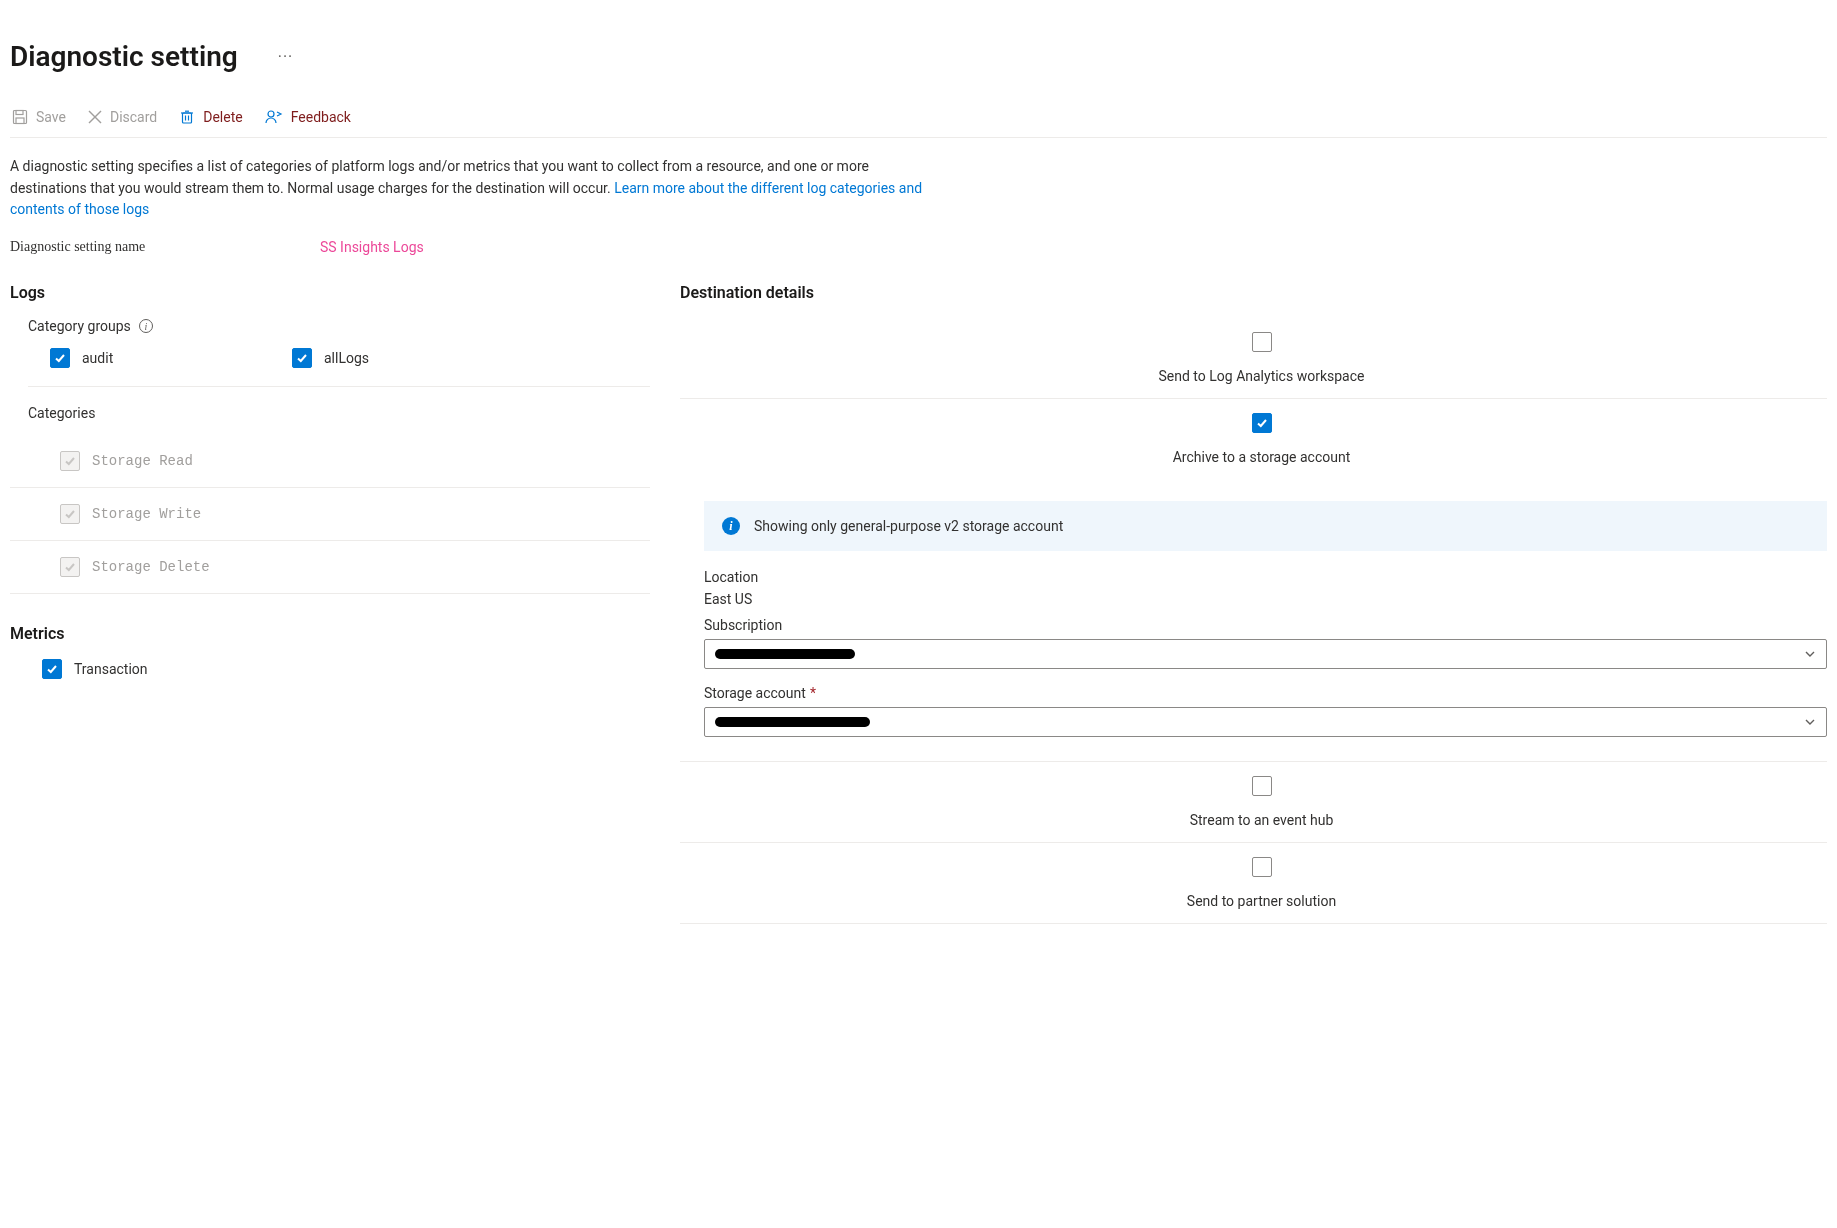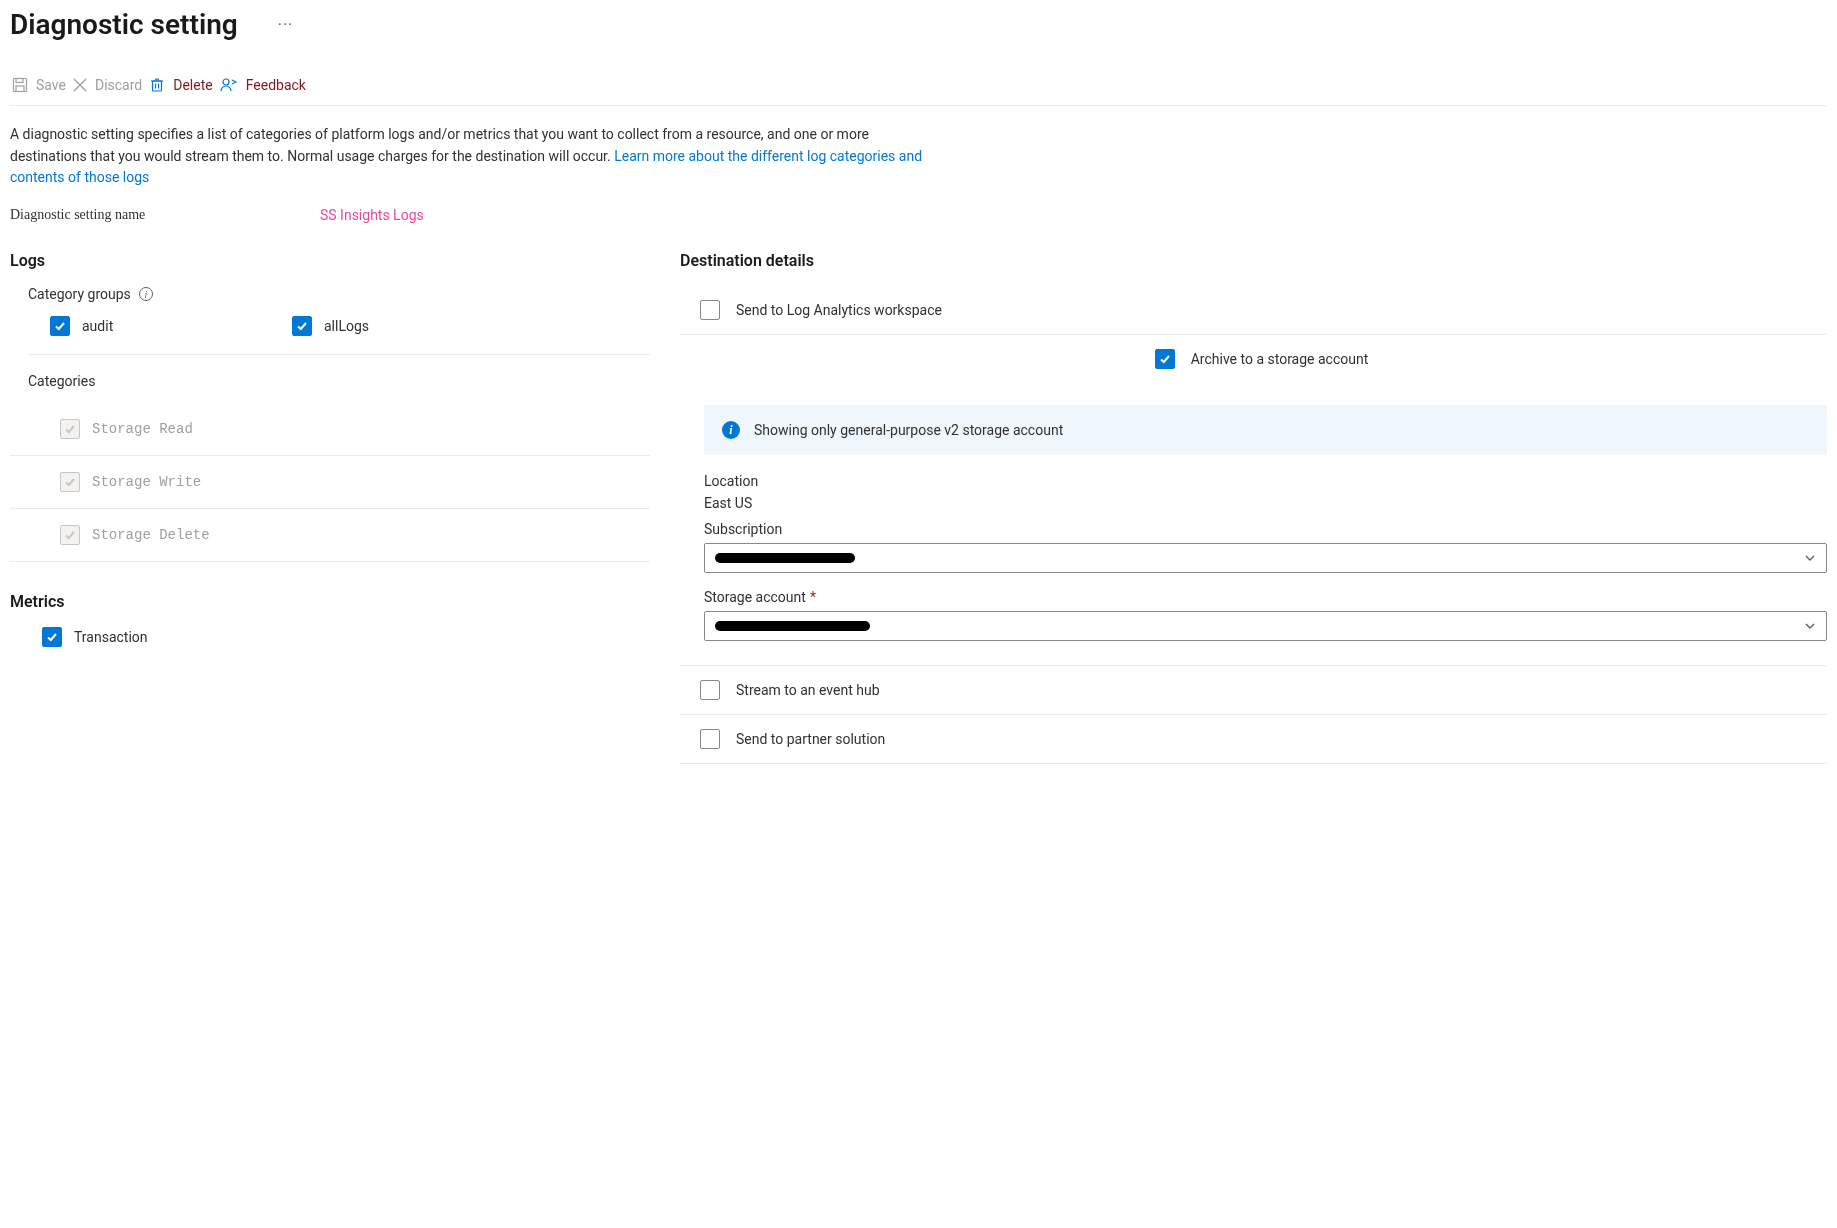--- a/index.html
+++ b/index.html
@@ -9,38 +9,39 @@
     font-family: "Segoe UI", "Segoe UI Web", -apple-system, BlinkMacSystemFont, Roboto, Arial, sans-serif;
     font-size: 14px;
     color: #323130;
     background: #ffffff;
   }
   .blade-header {
     display: flex;
     align-items: center;
     gap: 16px;
     margin-bottom: 24px;
+    margin-top: 32px;
   }
   .blade-title {
     font-size: 28px;
     font-weight: 600;
     color: #1b1a19;
     margin: 0;
   }
   .ellipsis-icn {
     color: #605e5c;
     font-size: 16px;
     letter-spacing: 1px;
     cursor: pointer;
     padding-left: 24px;
   }
   .toolbar {
     display: flex;
     align-items: center;
-    gap: 7px;
+    gap: 22px;
     padding: 10px 2px;
     border-bottom: 1px solid #edebe9;
     margin-bottom: 18px;
   }
   .tool-btn {
     background: none;
     border: none;
     display: flex;
     align-items: center;
     gap: 8px;
@@ -157,20 +158,21 @@
     font-family: Liberation Mono, monospace;
   }
   .metrics-block { margin-top: 30px; }
   .dest-item {
     display: flex;
     align-items: center;
     gap: 16px;
     padding: 14px 4px 14px 20px;
     border-bottom: 1px solid #edebe9;
     font-size: 14px;
+    flex-direction: column;
   }
   .dest-panel {
     padding: 10px 0 24px 24px;
     border-bottom: 1px solid #edebe9;
   }
   .info-box {
     background: #eff6fc;
     padding: 16px 18px;
     display: flex;
     align-items: center;

